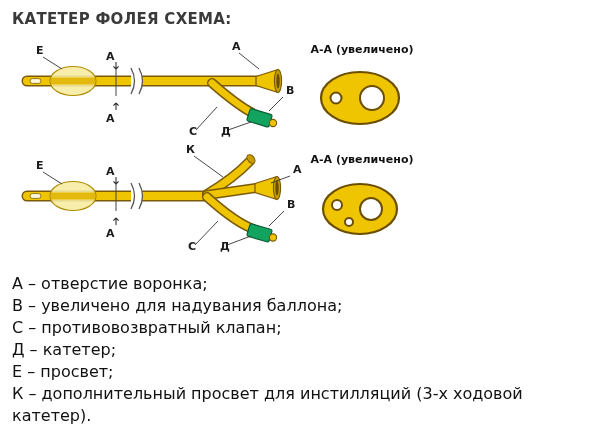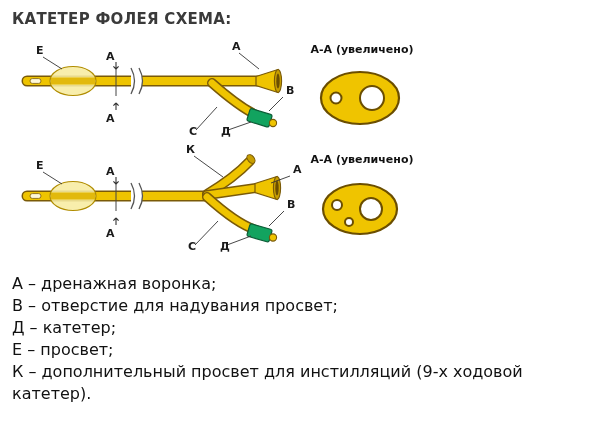--- a/index.html
+++ b/index.html
@@ -159,20 +159,21 @@
         <text class="ptitle" x="352" y="22" text-anchor="middle">А-А (увеличено)</text>
         <ellipse cx="350" cy="68" rx="37" ry="25" fill="#EFC400" stroke="#6b4e00" stroke-width="2.2"></ellipse>
         <circle cx="361" cy="68" r="11" fill="#ffffff" stroke="#6b4e00" stroke-width="2"></circle>
         <circle cx="327" cy="64" r="5" fill="#ffffff" stroke="#6b4e00" stroke-width="2"></circle>
         <circle cx="339" cy="81" r="4" fill="#ffffff" stroke="#6b4e00" stroke-width="2"></circle>
       </g>
     </svg>
   </div>
 
   <div class="legend">
-    <div class="legend-item">А – дренажная воронка;</div>
-    <div class="legend-item">В – отверстие для надувания просвет;</div>
+    <div class="legend-item">А – отверстие воронка;</div>
+    <div class="legend-item">В – увеличено для надувания баллона;</div>
+    <div class="legend-item">С – противовозвратный клапан;</div>
     <div class="legend-item">Д – катетер;</div>
     <div class="legend-item">Е – просвет;</div>
-    <div class="legend-item">К – дополнительный просвет для инстилляций (9-х ходовой катетер).</div>
+    <div class="legend-item">К – дополнительный просвет для инстилляций (3-х ходовой катетер).</div>
   </div>
 
 </div>
 
 </body></html>

